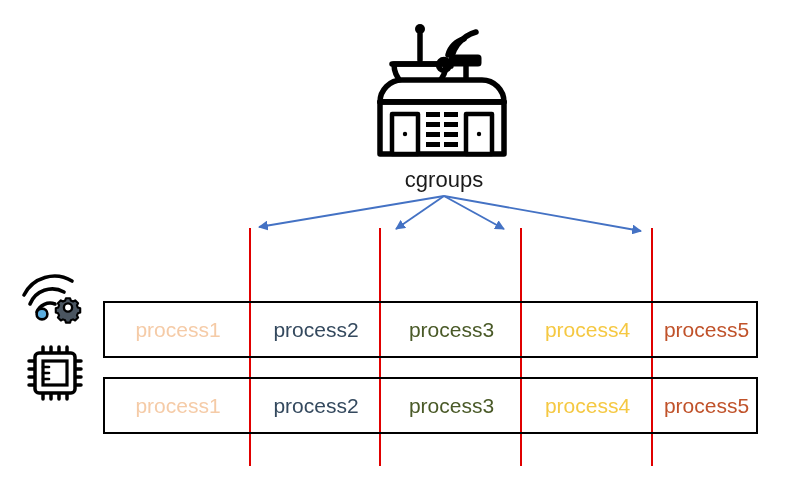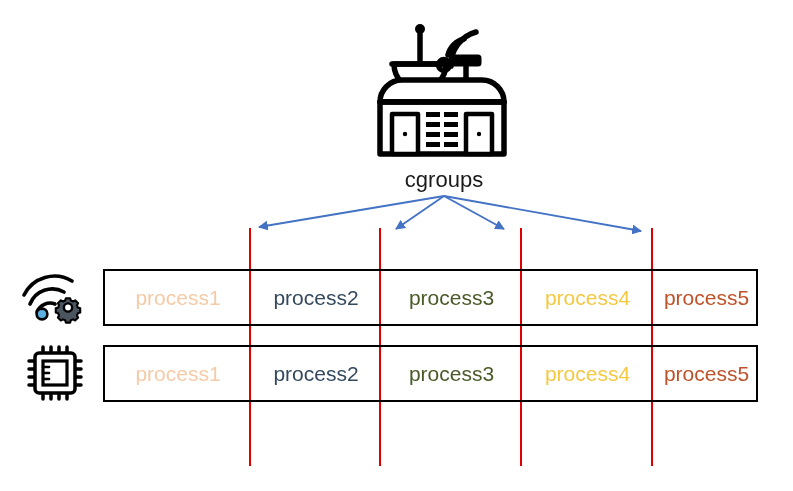--- a/index.html
+++ b/index.html
@@ -63,20 +63,21 @@
 
   
   .process-row {
     position: absolute;
     left: 103px;
     width: 655px;
     height: 57px;
     border: 2.5px solid #000000;
     box-sizing: border-box;
     background: transparent;
+    margin-top: 32px;
   }
   #process-row-0 { top: 269px; }
   #process-row-1 { top: 345px; }
 
   .row-cells {
     position: relative;
     width: 100%;
     height: 100%;
   }
   .process-cell {

